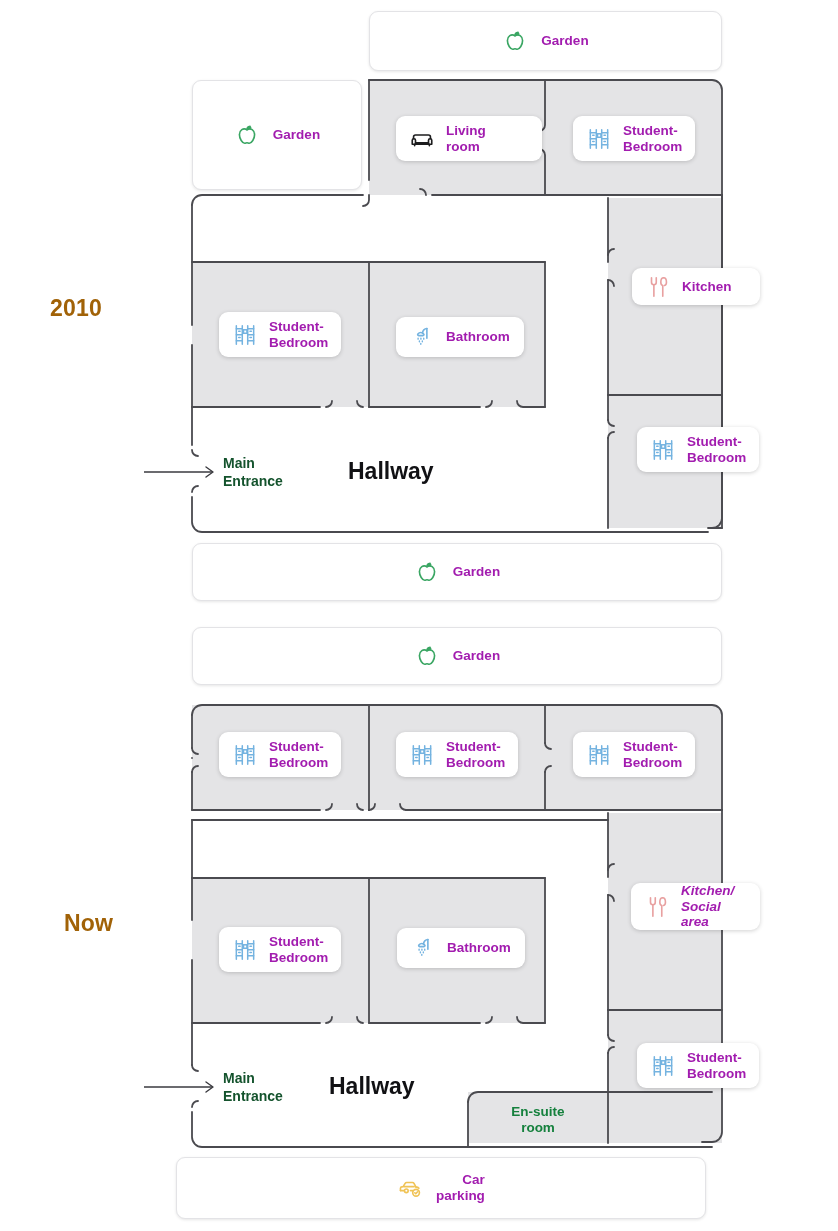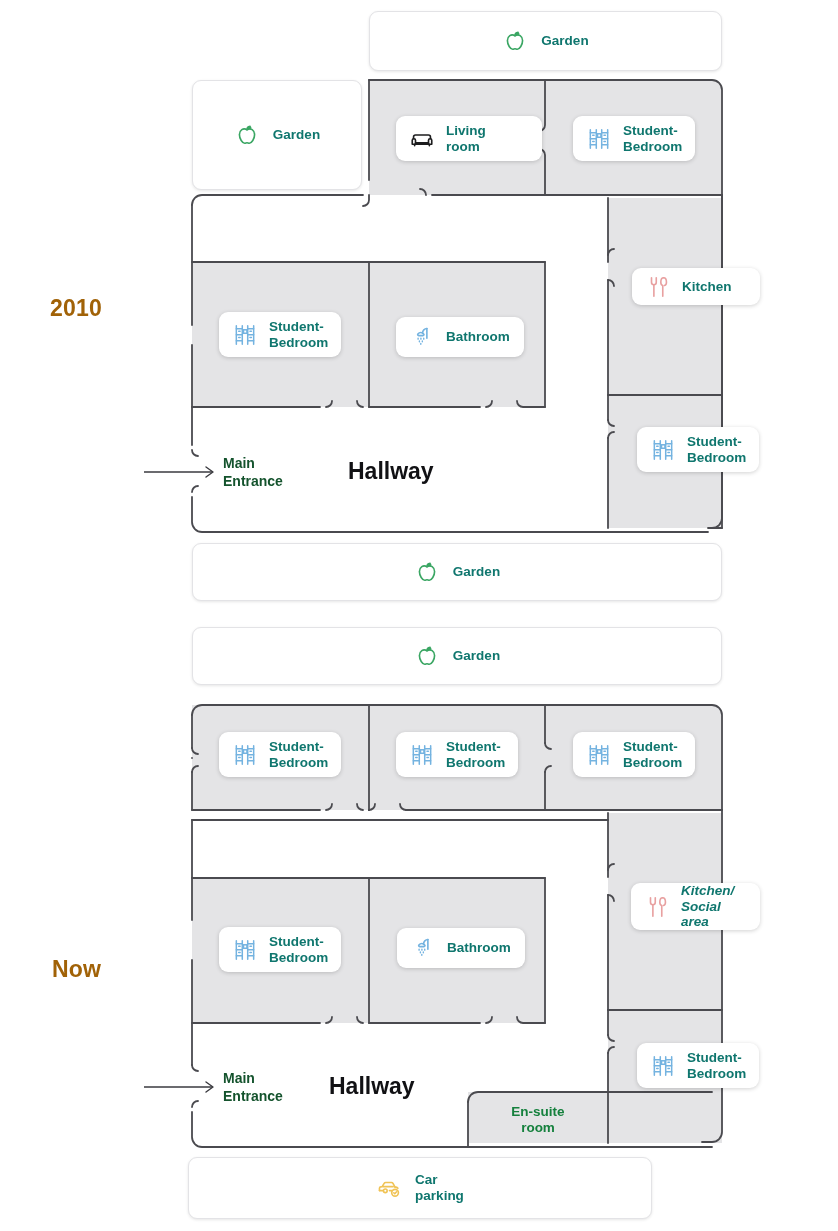--- a/index.html
+++ b/index.html
@@ -65,21 +65,21 @@
     box-sizing: border-box;
     padding: 8px 13px;
     gap: 11px;
     z-index: 5;
   }
   .chip .chip-text,
   .outdoor .chip-text {
     font-size: 13.5px;
     font-weight: 700;
     line-height: 1.18;
-    color: #0f766e;
+    color: #a21caf;
     white-space: pre-line;
   }
   .outdoor .chip-inner {
     display: flex;
     align-items: center;
     gap: 13px;
   }
   .chip-icon {
     flex: 0 0 auto;
     width: 26px;
@@ -359,34 +359,34 @@
   <div class="plan-text hallway" style="left:348px; top:458px;">Hallway</div>
 
   <div class="plan-text entrance" style="left:223px; top:455px;">Main
 Entrance</div>
 
   <svg class="entrance-arrow" style="left:142px; top:460px;" width="78" height="24" viewBox="0 0 78 24">
     <path d="M2 12h68" stroke="#3a3a3f" stroke-width="1.4" fill="none"></path>
     <path d="M64 7l7 5-7 5" stroke="#3a3a3f" stroke-width="1.4" fill="none" stroke-linecap="round" stroke-linejoin="round"></path>
   </svg>
 
-  <div class="year-label" style="left:52px; top:910px;margin-top:46px;">Now</div>
+  <div class="year-label" style="left:64px; top:910px;">Now</div>
 
   <div class="outdoor" style="left:192px; top:627px; width:530px; height:58px;">
     <div class="chip-inner">
       <svg class="chip-icon" viewBox="0 0 24 24">
         <path d="M12 7.2c-3.4-2.2-7 .4-7 4.4 0 4 2.8 8 4.8 8 1 0 1.4-.5 2.2-.5s1.2.5 2.2.5c2 0 4.8-4 4.8-8 0-4-3.6-6.6-7-4.4z" fill="none" stroke="#3aa663" stroke-width="1.5"></path>
         <path d="M12 7.2c0-1.8 1.2-3 2.8-3.2" fill="none" stroke="#3aa663" stroke-width="1.5" stroke-linecap="round"></path>
         <path d="M12.6 5.2c1.1-1.2 2.6-1.3 3.4-.6.4 1-.6 2.2-2 2.3-.8 0-1.3-.6-1.4-1.7z" fill="#3aa663"></path>
       </svg>
       <div class="chip-text">Garden</div>
     </div>
   </div>
 
-  <div class="outdoor" style="left:188px; top:1157px; width:464px; height:62px;">
+  <div class="outdoor" style="left:176px; top:1157px; width:530px; height:62px;text-align:right;">
     <div class="chip-inner">
       <svg class="chip-icon" viewBox="0 0 24 24">
         <g stroke="#f0c355" stroke-width="1.5" fill="none" stroke-linecap="round" stroke-linejoin="round">
           <path d="M3.2 14.4v-2.2c0-.6.4-1.1 1-1.2l1.5-.3 1.8-3c.3-.5.8-.8 1.4-.8h5.4c.6 0 1.1.3 1.4.8l1.6 3"></path>
           <path d="M3.2 14.4h3.1M12.4 14.4h2.2"></path>
           <path d="M17 11c1.6.2 2.8.6 3.2 1.2"></path>
           <circle cx="8.6" cy="14.6" r="1.7"></circle>
           <circle cx="17.6" cy="16.4" r="3.1"></circle>
           <path d="M16.4 16.4l.9.9 1.7-1.8"></path>
           <path d="M6.4 10.7h9.4"></path>

